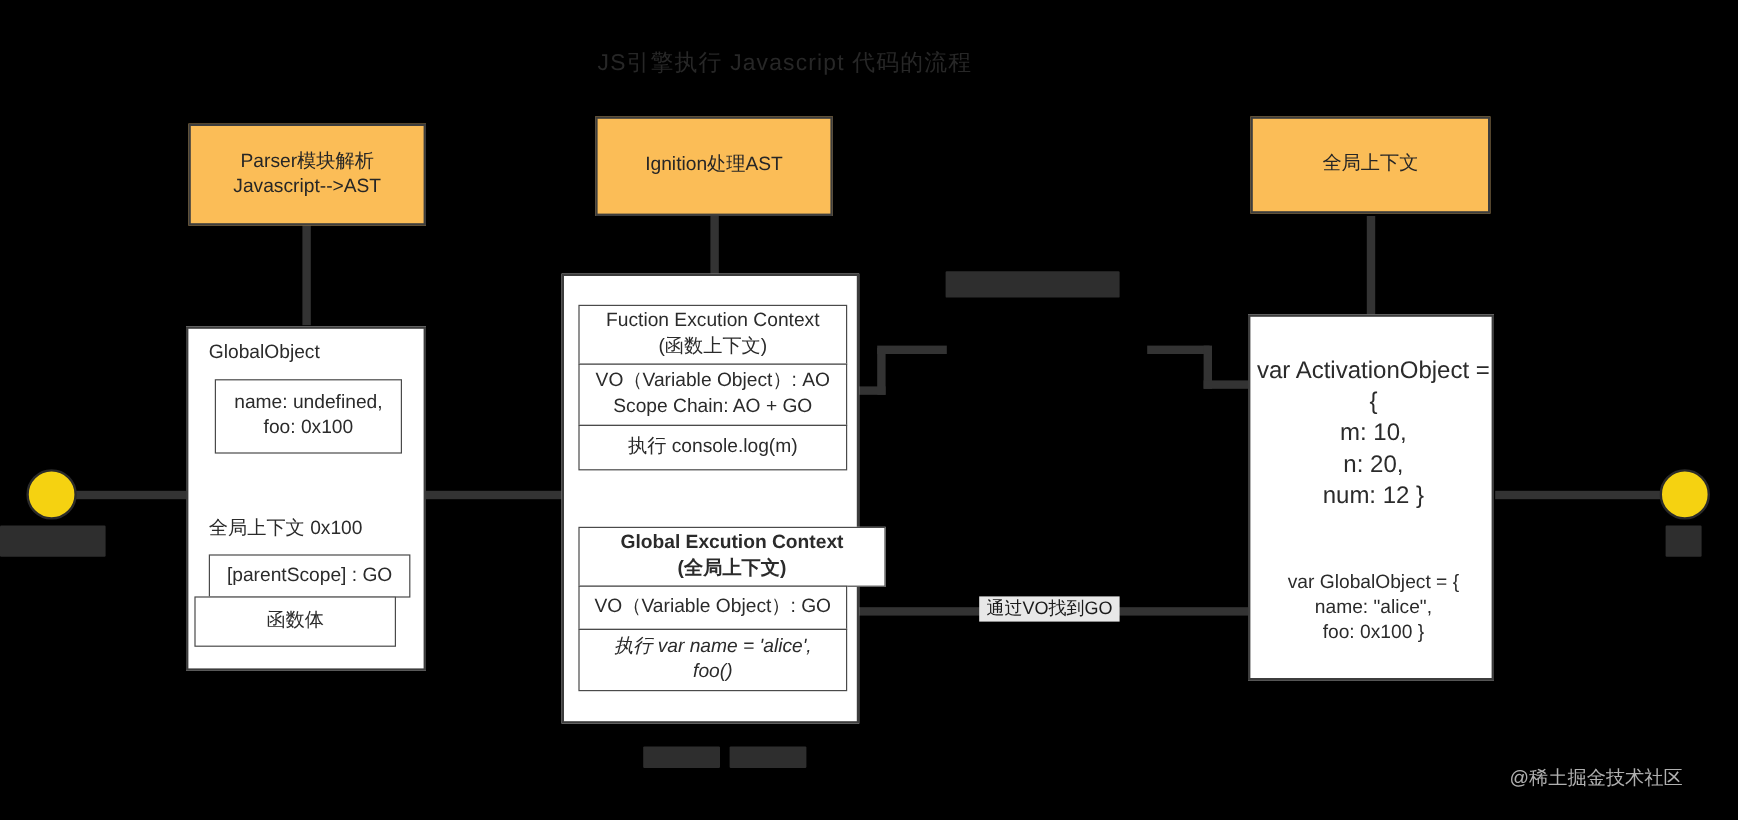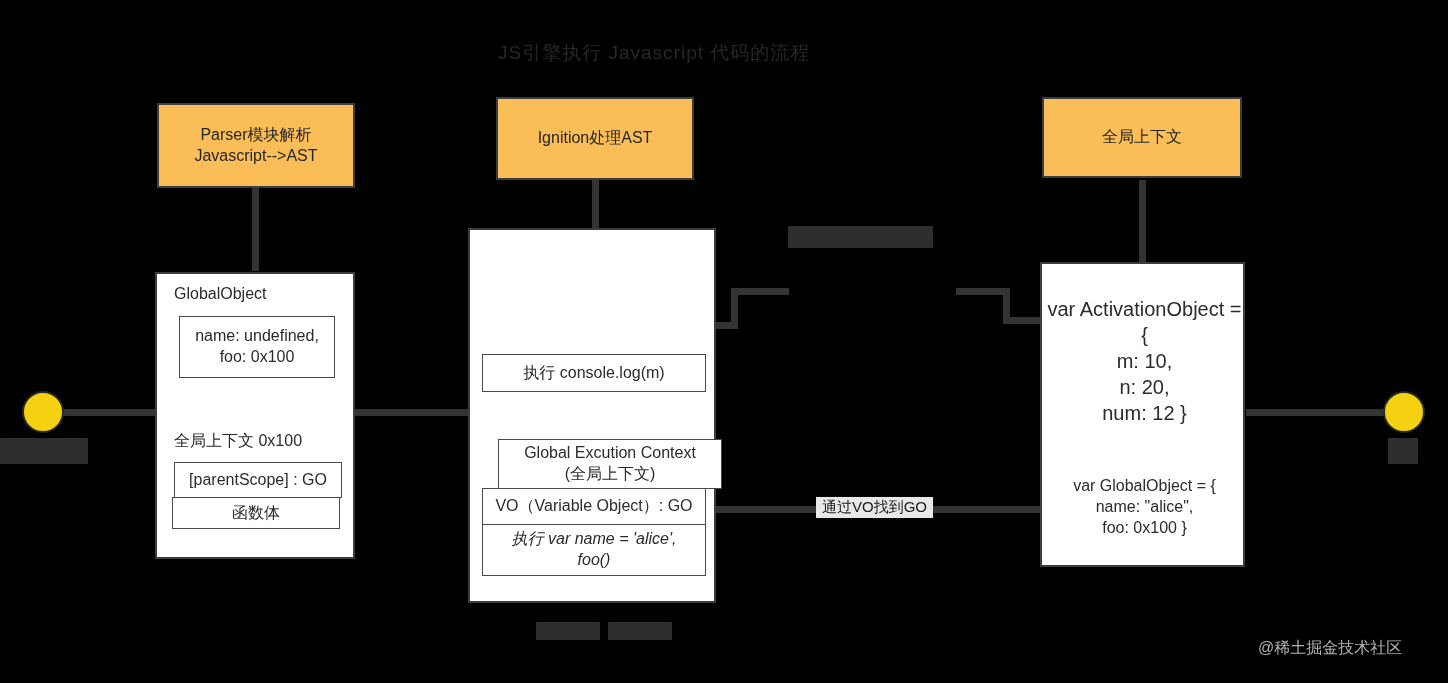--- a/index.html
+++ b/index.html
@@ -140,28 +140,32 @@
 
   <div class="white-box" style="position:absolute; left:155px; top:272px; width:200px; height:287px; display:block;">
     <div class="plain-label" style="left:17px; top:10px; font-size:16px;">GlobalObject</div>
 
     <div class="inner-box" style="left:22px; top:42px; width:156px; height:62px;">name: undefined,
 foo: 0x100</div>
 
     <div class="plain-label" style="left:17px; top:157px; font-size:16px;">全局上下文 0x100</div>
 
     <div class="inner-box" style="left:17px; top:188px; width:168px; height:36px;">[parentScope] : GO</div>
-    <div class="inner-box" style="left:15px; top:223px; width:168px; height:32px;">函数体</div>
+    <div class="inner-box" style="left:5px; top:223px; width:168px; height:42px;">函数体</div>
   </div>
 
   <div class="white-box" style="position:absolute; left:468px; top:228px; width:248px; height:375px; display:block;">
 
+    <div class="inner-box" style="left:12px; top:24px; width:224px; height:50px;">Fuction Excution Context
+(函数上下文)</div>
+    <div class="inner-box" style="left:12px; top:73px; width:224px; height:52px;">VO（Variable Object）: AO
+Scope Chain: AO + GO</div>
     <div class="inner-box" style="left:12px; top:124px; width:224px; height:38px;">执行 console.log(m)</div>
 
-    <div class="inner-box" style="left:28px; top:209px; width:224px; height:50px;">Global Excution Context
+    <div class="inner-box" style="left:12px; top:209px; width:256px; height:50px;font-weight:bold;">Global Excution Context
 (全局上下文)</div>
     <div class="inner-box" style="left:12px; top:258px; width:224px; height:37px;">VO（Variable Object）: GO</div>
     <div class="inner-box" style="left:12px; top:294px; width:224px; height:52px;font-style:italic;">执行 var name = 'alice',
 foo()</div>
   </div>
 
   <div class="redacted" style="left:788px; top:226px; width:145px; height:22px;">创建AO对象</div>
 
   <div class="white-box" style="position:absolute; left:1040px; top:262px; width:205px; height:305px; display:block;">
     <div class="plain-label" style="left:0; top:32px; width:205px; text-align:center; font-size:20px;">var ActivationObject = {

